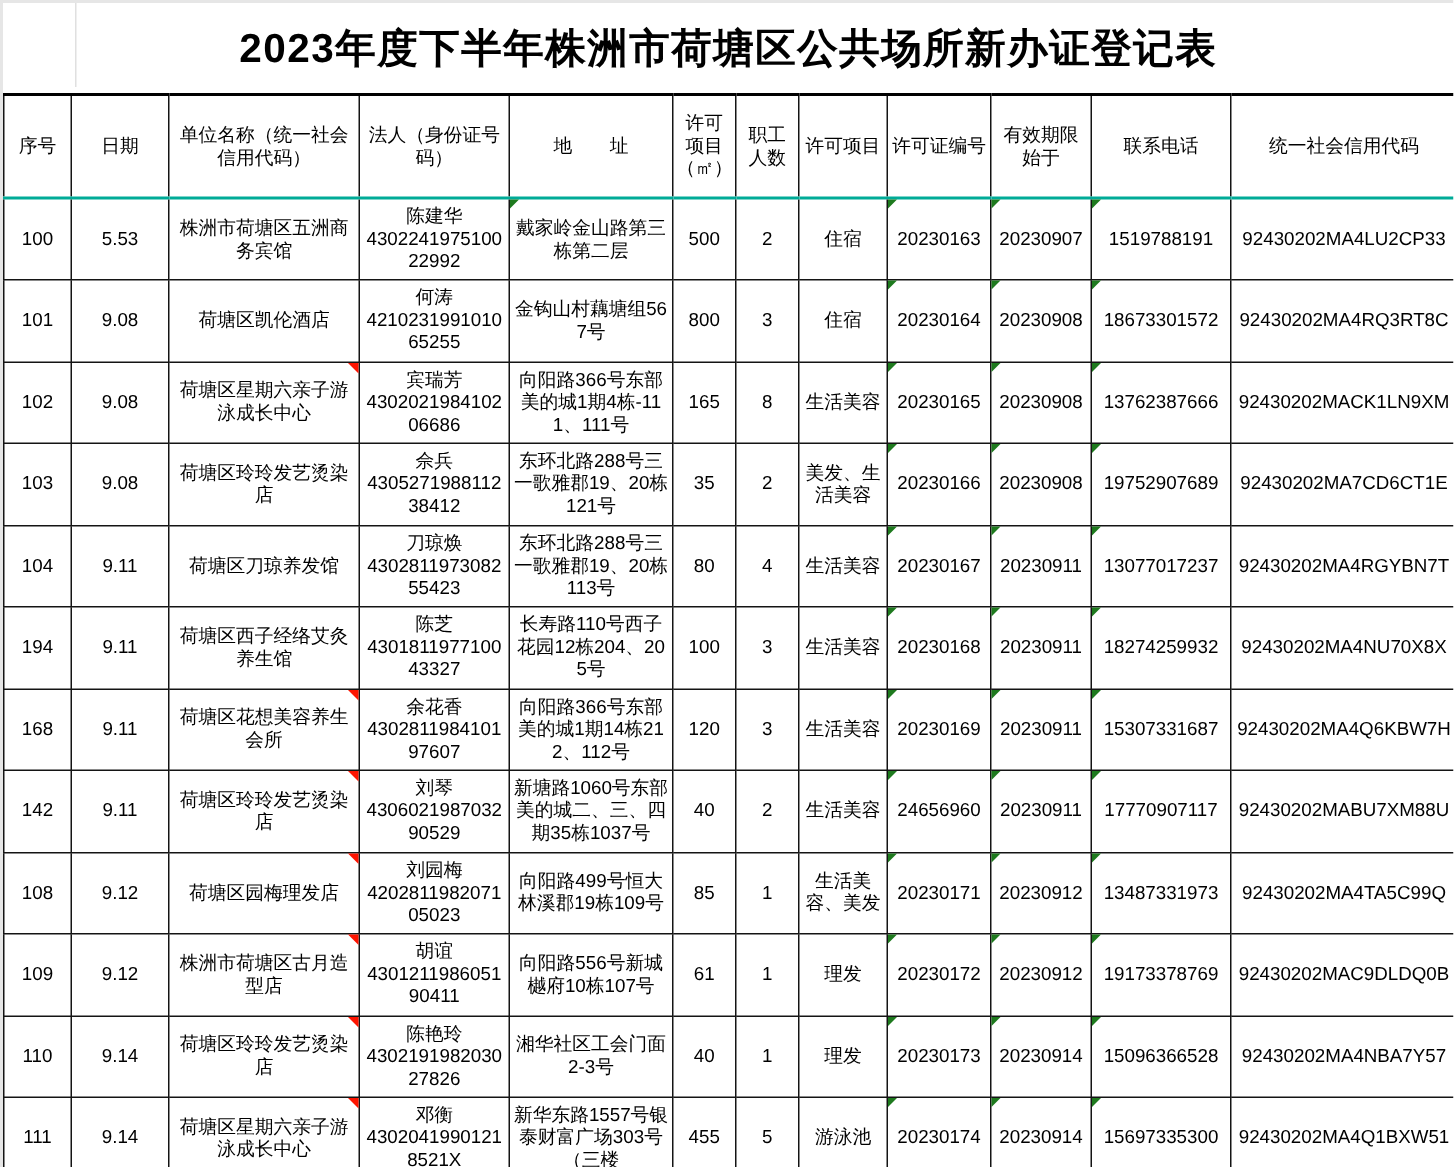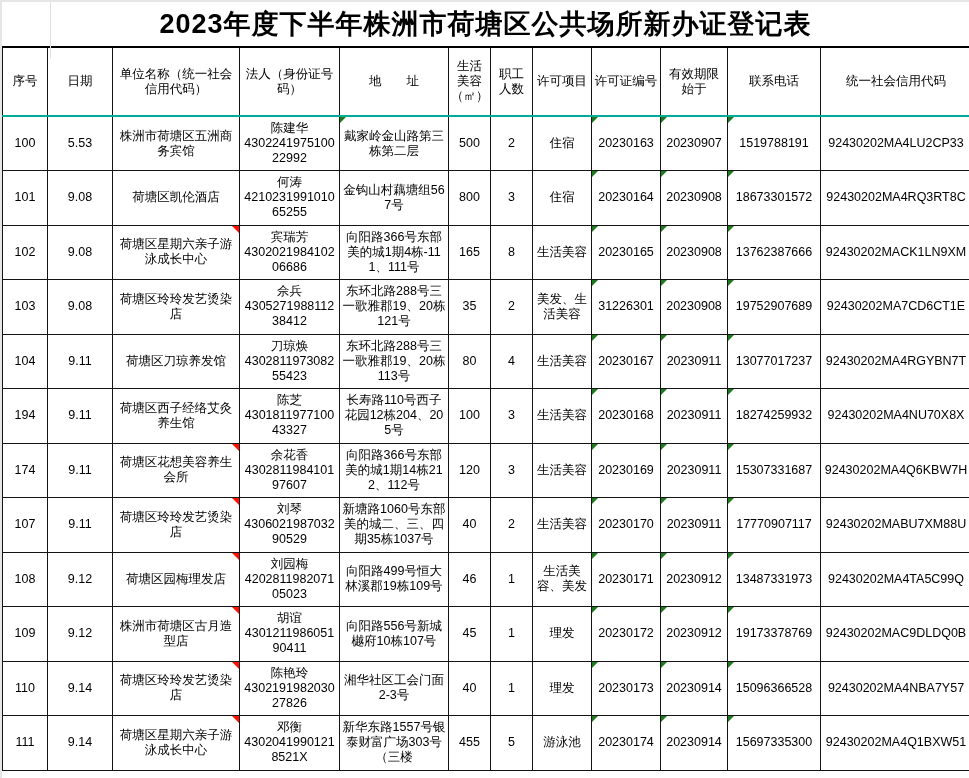--- a/index.html
+++ b/index.html
@@ -4,21 +4,21 @@
 <style>
   html,body{margin:0;padding:0;background:#fff;}
   .page{
     width:969px;height:778px;overflow:hidden;box-sizing:border-box;
     background:#fff;position:relative;color:#000;
     border-top:2px solid #e6e6e6;border-left:2px solid #e6e6e6;
     font-family:"Liberation Sans","DejaVu Sans",sans-serif;
   }
   .grid-remnant{position:absolute;left:48px;top:0;width:1px;height:56px;background:#e0e0e0;}
   .title-cell{
-    height:44px;display:flex;align-items:center;justify-content:center;
+    height:60px;display:flex;align-items:center;justify-content:center;
     font-size:27px;font-weight:bold;letter-spacing:1px;white-space:nowrap;
   }
   table.reg{border-collapse:collapse;table-layout:fixed;width:967px;background:#fff;}
   col.col-seq{width:45px;}  col.col-date{width:65px;} col.col-name{width:127px;}
   col.col-legal{width:100px;} col.col-address{width:109px;} col.col-area{width:42px;}
   col.col-staff{width:42px;} col.col-items{width:59px;} col.col-license_no{width:69px;}
   col.col-valid_from{width:67px;} col.col-phone{width:93px;} col.col-credit_code{width:151px;}
   th,td{
     border:1px solid #141414;padding:0;position:relative;
     text-align:center;vertical-align:middle;
@@ -65,21 +65,21 @@
           <th>
             <div class="cellwrap">单位名称（统一社会信用代码）</div>
           </th>
           <th>
             <div class="cellwrap">法人（身份证号码）</div>
           </th>
           <th>
             <div class="cellwrap">地　　址</div>
           </th>
           <th>
-            <div class="cellwrap">生活美容（㎡）</div>
+            <div class="cellwrap">许可项目（㎡）</div>
           </th>
           <th>
             <div class="cellwrap">职工人数</div>
           </th>
           <th>
             <div class="cellwrap">许可项目</div>
           </th>
           <th>
             <div class="cellwrap">许可证编号</div>
           </th>
@@ -251,21 +251,21 @@
           <td>
             <div class="cellwrap">35</div>
           </td>
           <td>
             <div class="cellwrap">2</div>
           </td>
           <td>
             <div class="cellwrap">美发、生活美容</div>
           </td>
           <td>
-            <div class="cellwrap">31226301</div>
+            <div class="cellwrap">20230166</div>
             <span class="corner-green"></span>
           </td>
           <td>
             <div class="cellwrap">20230908</div>
             <span class="corner-green"></span>
           </td>
           <td>
             <div class="cellwrap">19752907689</div>
             <span class="corner-green"></span>
           </td>
@@ -356,21 +356,21 @@
           <td>
             <div class="cellwrap">18274259932</div>
             <span class="corner-green"></span>
           </td>
           <td>
             <div class="cellwrap">92430202MA4NU70X8X</div>
           </td>
         </tr>
         <tr>
           <td>
-            <div class="cellwrap">174</div>
+            <div class="cellwrap">168</div>
           </td>
           <td>
             <div class="cellwrap">9.11</div>
           </td>
           <td>
             <div class="cellwrap">荷塘区花想美容养生会所</div>
             <span class="corner-red"></span>
           </td>
           <td>
             <div class="cellwrap">
@@ -401,21 +401,21 @@
           <td>
             <div class="cellwrap">15307331687</div>
             <span class="corner-green"></span>
           </td>
           <td>
             <div class="cellwrap">92430202MA4Q6KBW7H</div>
           </td>
         </tr>
         <tr>
           <td>
-            <div class="cellwrap">107</div>
+            <div class="cellwrap">142</div>
           </td>
           <td>
             <div class="cellwrap">9.11</div>
           </td>
           <td>
             <div class="cellwrap">荷塘区玲玲发艺烫染店</div>
             <span class="corner-red"></span>
           </td>
           <td>
             <div class="cellwrap">
@@ -429,21 +429,21 @@
           <td>
             <div class="cellwrap">40</div>
           </td>
           <td>
             <div class="cellwrap">2</div>
           </td>
           <td>
             <div class="cellwrap">生活美容</div>
           </td>
           <td>
-            <div class="cellwrap">20230170</div>
+            <div class="cellwrap">24656960</div>
             <span class="corner-green"></span>
           </td>
           <td>
             <div class="cellwrap">20230911</div>
             <span class="corner-green"></span>
           </td>
           <td>
             <div class="cellwrap">17770907117</div>
             <span class="corner-green"></span>
           </td>
@@ -465,21 +465,21 @@
           <td>
             <div class="cellwrap">
               <div>刘园梅</div>
               <div>420281198207105023</div>
             </div>
           </td>
           <td>
             <div class="cellwrap">向阳路499号恒大林溪郡19栋109号</div>
           </td>
           <td>
-            <div class="cellwrap">46</div>
+            <div class="cellwrap">85</div>
           </td>
           <td>
             <div class="cellwrap">1</div>
           </td>
           <td>
             <div class="cellwrap">生活美容、美发</div>
           </td>
           <td>
             <div class="cellwrap">20230171</div>
             <span class="corner-green"></span>
@@ -510,21 +510,21 @@
           <td>
             <div class="cellwrap">
               <div>胡谊</div>
               <div>430121198605190411</div>
             </div>
           </td>
           <td>
             <div class="cellwrap">向阳路556号新城樾府10栋107号</div>
           </td>
           <td>
-            <div class="cellwrap">45</div>
+            <div class="cellwrap">61</div>
           </td>
           <td>
             <div class="cellwrap">1</div>
           </td>
           <td>
             <div class="cellwrap">理发</div>
           </td>
           <td>
             <div class="cellwrap">20230172</div>
             <span class="corner-green"></span>

